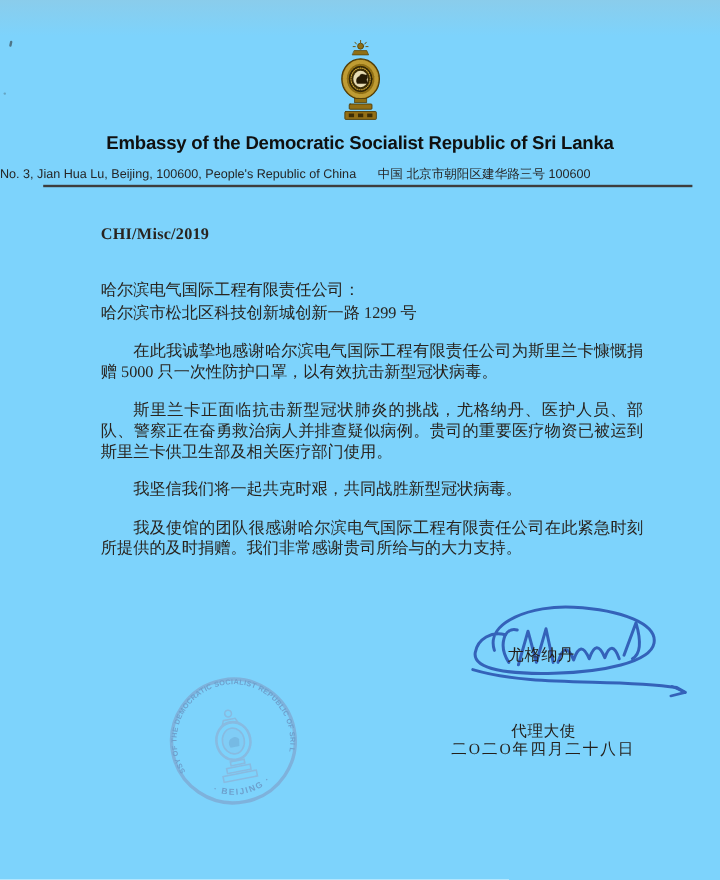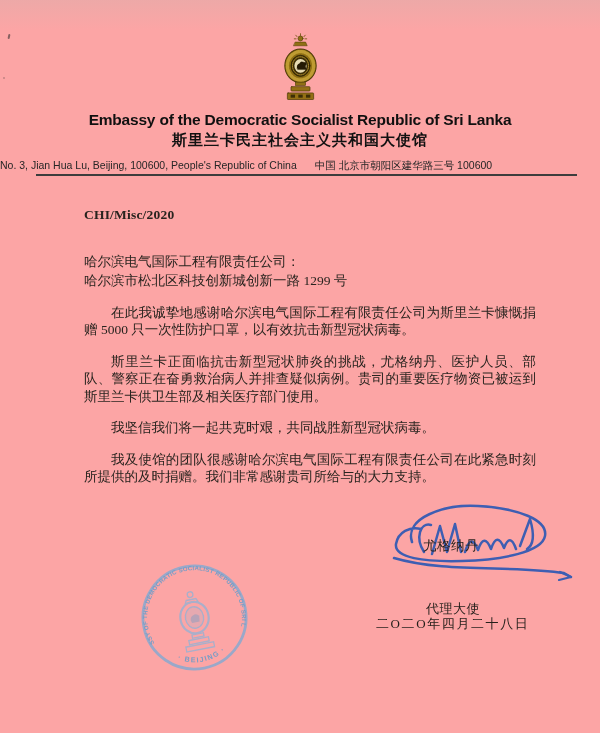--- a/index.html
+++ b/index.html
@@ -1,18 +1,18 @@
 <!DOCTYPE html>
 <html><head>
 <meta charset="utf-8">
 <style>
   html,body { margin:0; padding:0; }
   .page {
     position:relative; width:600px; height:733px;
-    background:#fca5a5; overflow:hidden;
+    background:#7dd3fc; overflow:hidden;
     font-family:"Liberation Serif","DejaVu Serif",serif;
     color:#29241f;
   }
   .page::before{ 
     content:""; position:absolute; left:0; top:0; right:0; height:30px;
     background:linear-gradient(180deg, rgba(185,182,176,.22), rgba(185,182,176,0));
     pointer-events:none;
   }
   
   .emblem { display:block; margin:33px auto 7px auto; width:47px; height:70px; }
@@ -69,29 +69,28 @@
       <rect x="25" y="67.4" width="14" height="4.6" fill="#8f6f14" stroke="#4f3c08" stroke-width=".8"></rect>
       <rect x="19" y="73.6" width="26" height="6" rx="1" fill="#936f15" stroke="#4f3c08" stroke-width="1"></rect>
       <rect x="14" y="82.2" width="36" height="9" rx="1" fill="#936f15" stroke="#4f3c08" stroke-width="1"></rect>
       <rect x="18.5" y="84.5" width="6" height="4.2" fill="#3d2e06"></rect>
       <rect x="29" y="84.5" width="6" height="4.2" fill="#3d2e06"></rect>
       <rect x="39.5" y="84.5" width="6" height="4.2" fill="#3d2e06"></rect>
     </g>
   </svg>
 
   <div class="title-en">Embassy of the Democratic Socialist Republic of Sri Lanka</div>
-  <div class="title-zh">斯里兰卡民主社会主义共和国大使馆</div>
 
   <div class="address">
     <span>No. 3, Jian Hua Lu, Beijing, 100600, People's Republic of China</span><span class="gap"></span><span>中国 北京市朝阳区建华路三号 100600</span>
   </div>
   <div class="rule"></div>
 
   <div class="letter">
-    <div class="ref">CHI/Misc/2020</div>
+    <div class="ref">CHI/Misc/2019</div>
     <div class="recipient">
       <div>哈尔滨电气国际工程有限责任公司：</div>
       <div>哈尔滨市松北区科技创新城创新一路 1299 号</div>
     </div>
     <div class="paras">
       <p>在此我诚挚地感谢哈尔滨电气国际工程有限责任公司为斯里兰卡慷慨捐赠 5000 只一次性防护口罩，以有效抗击新型冠状病毒。</p>
       <p>斯里兰卡正面临抗击新型冠状肺炎的挑战，尤格纳丹、医护人员、部队、警察正在奋勇救治病人并排查疑似病例。贵司的重要医疗物资已被运到斯里兰卡供卫生部及相关医疗部门使用。</p>
       <p>我坚信我们将一起共克时艰，共同战胜新型冠状病毒。</p>
       <p>我及使馆的团队很感谢哈尔滨电气国际工程有限责任公司在此紧急时刻所提供的及时捐赠。我们非常感谢贵司所给与的大力支持。</p>
     </div>

